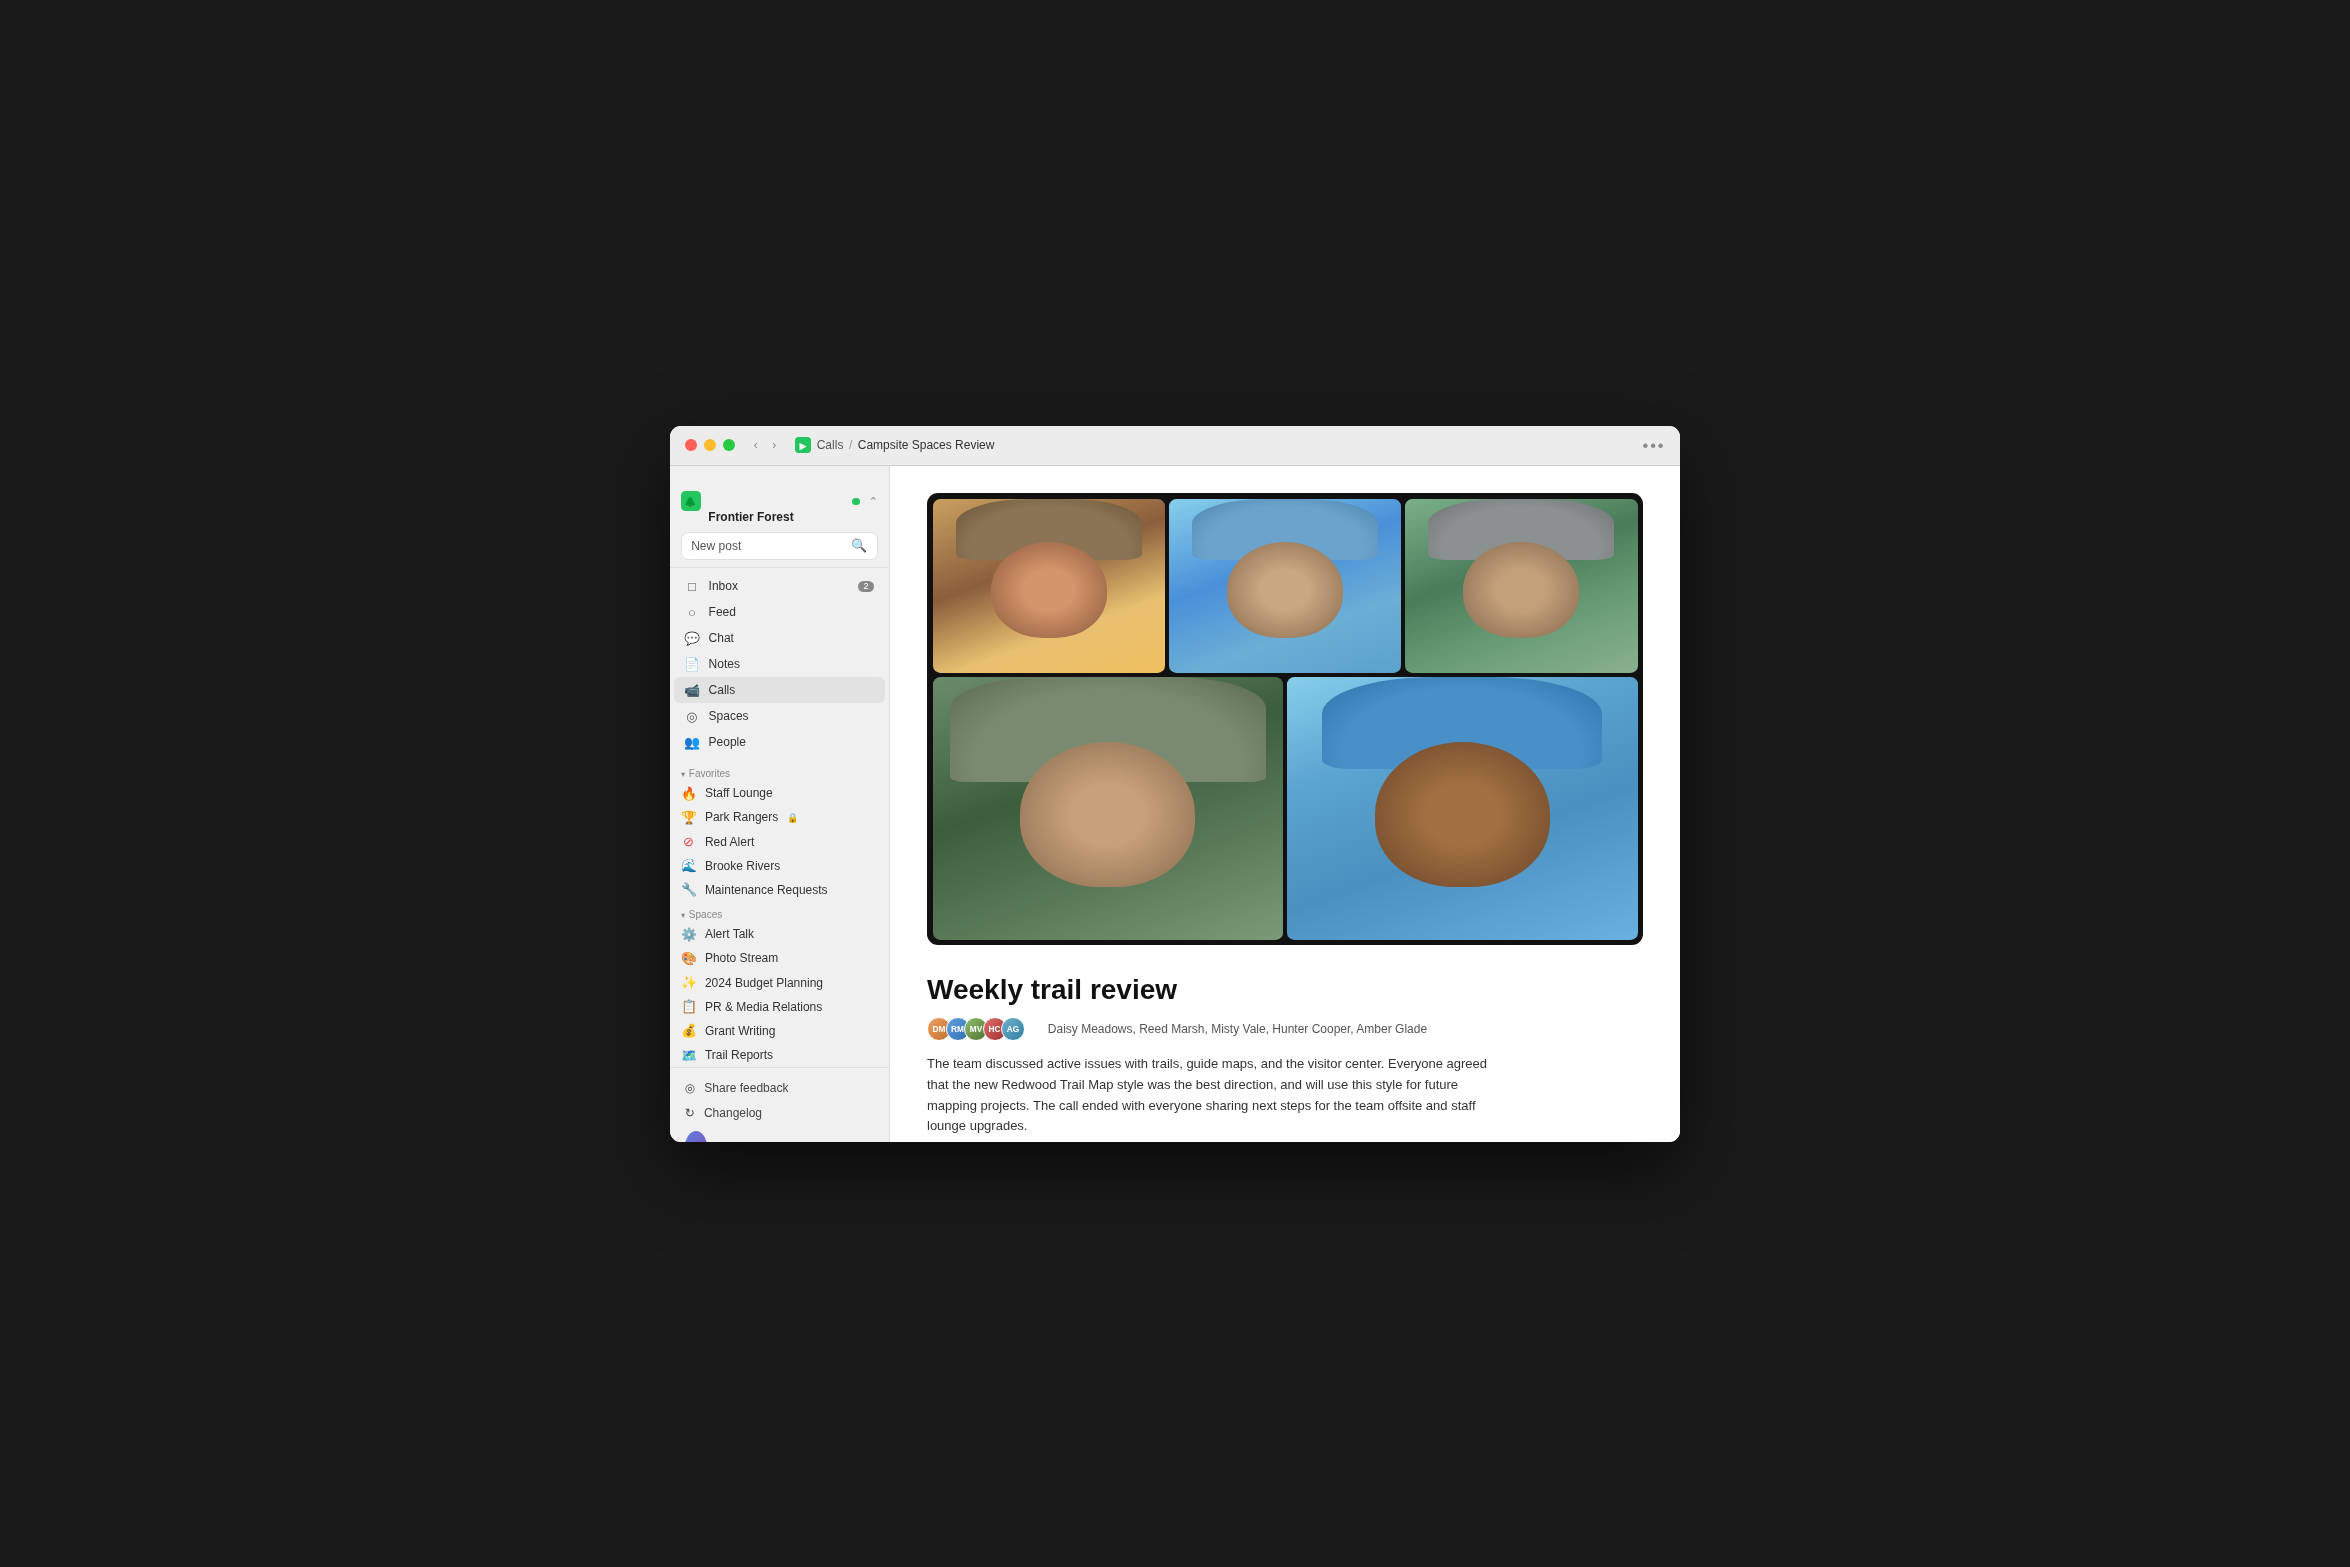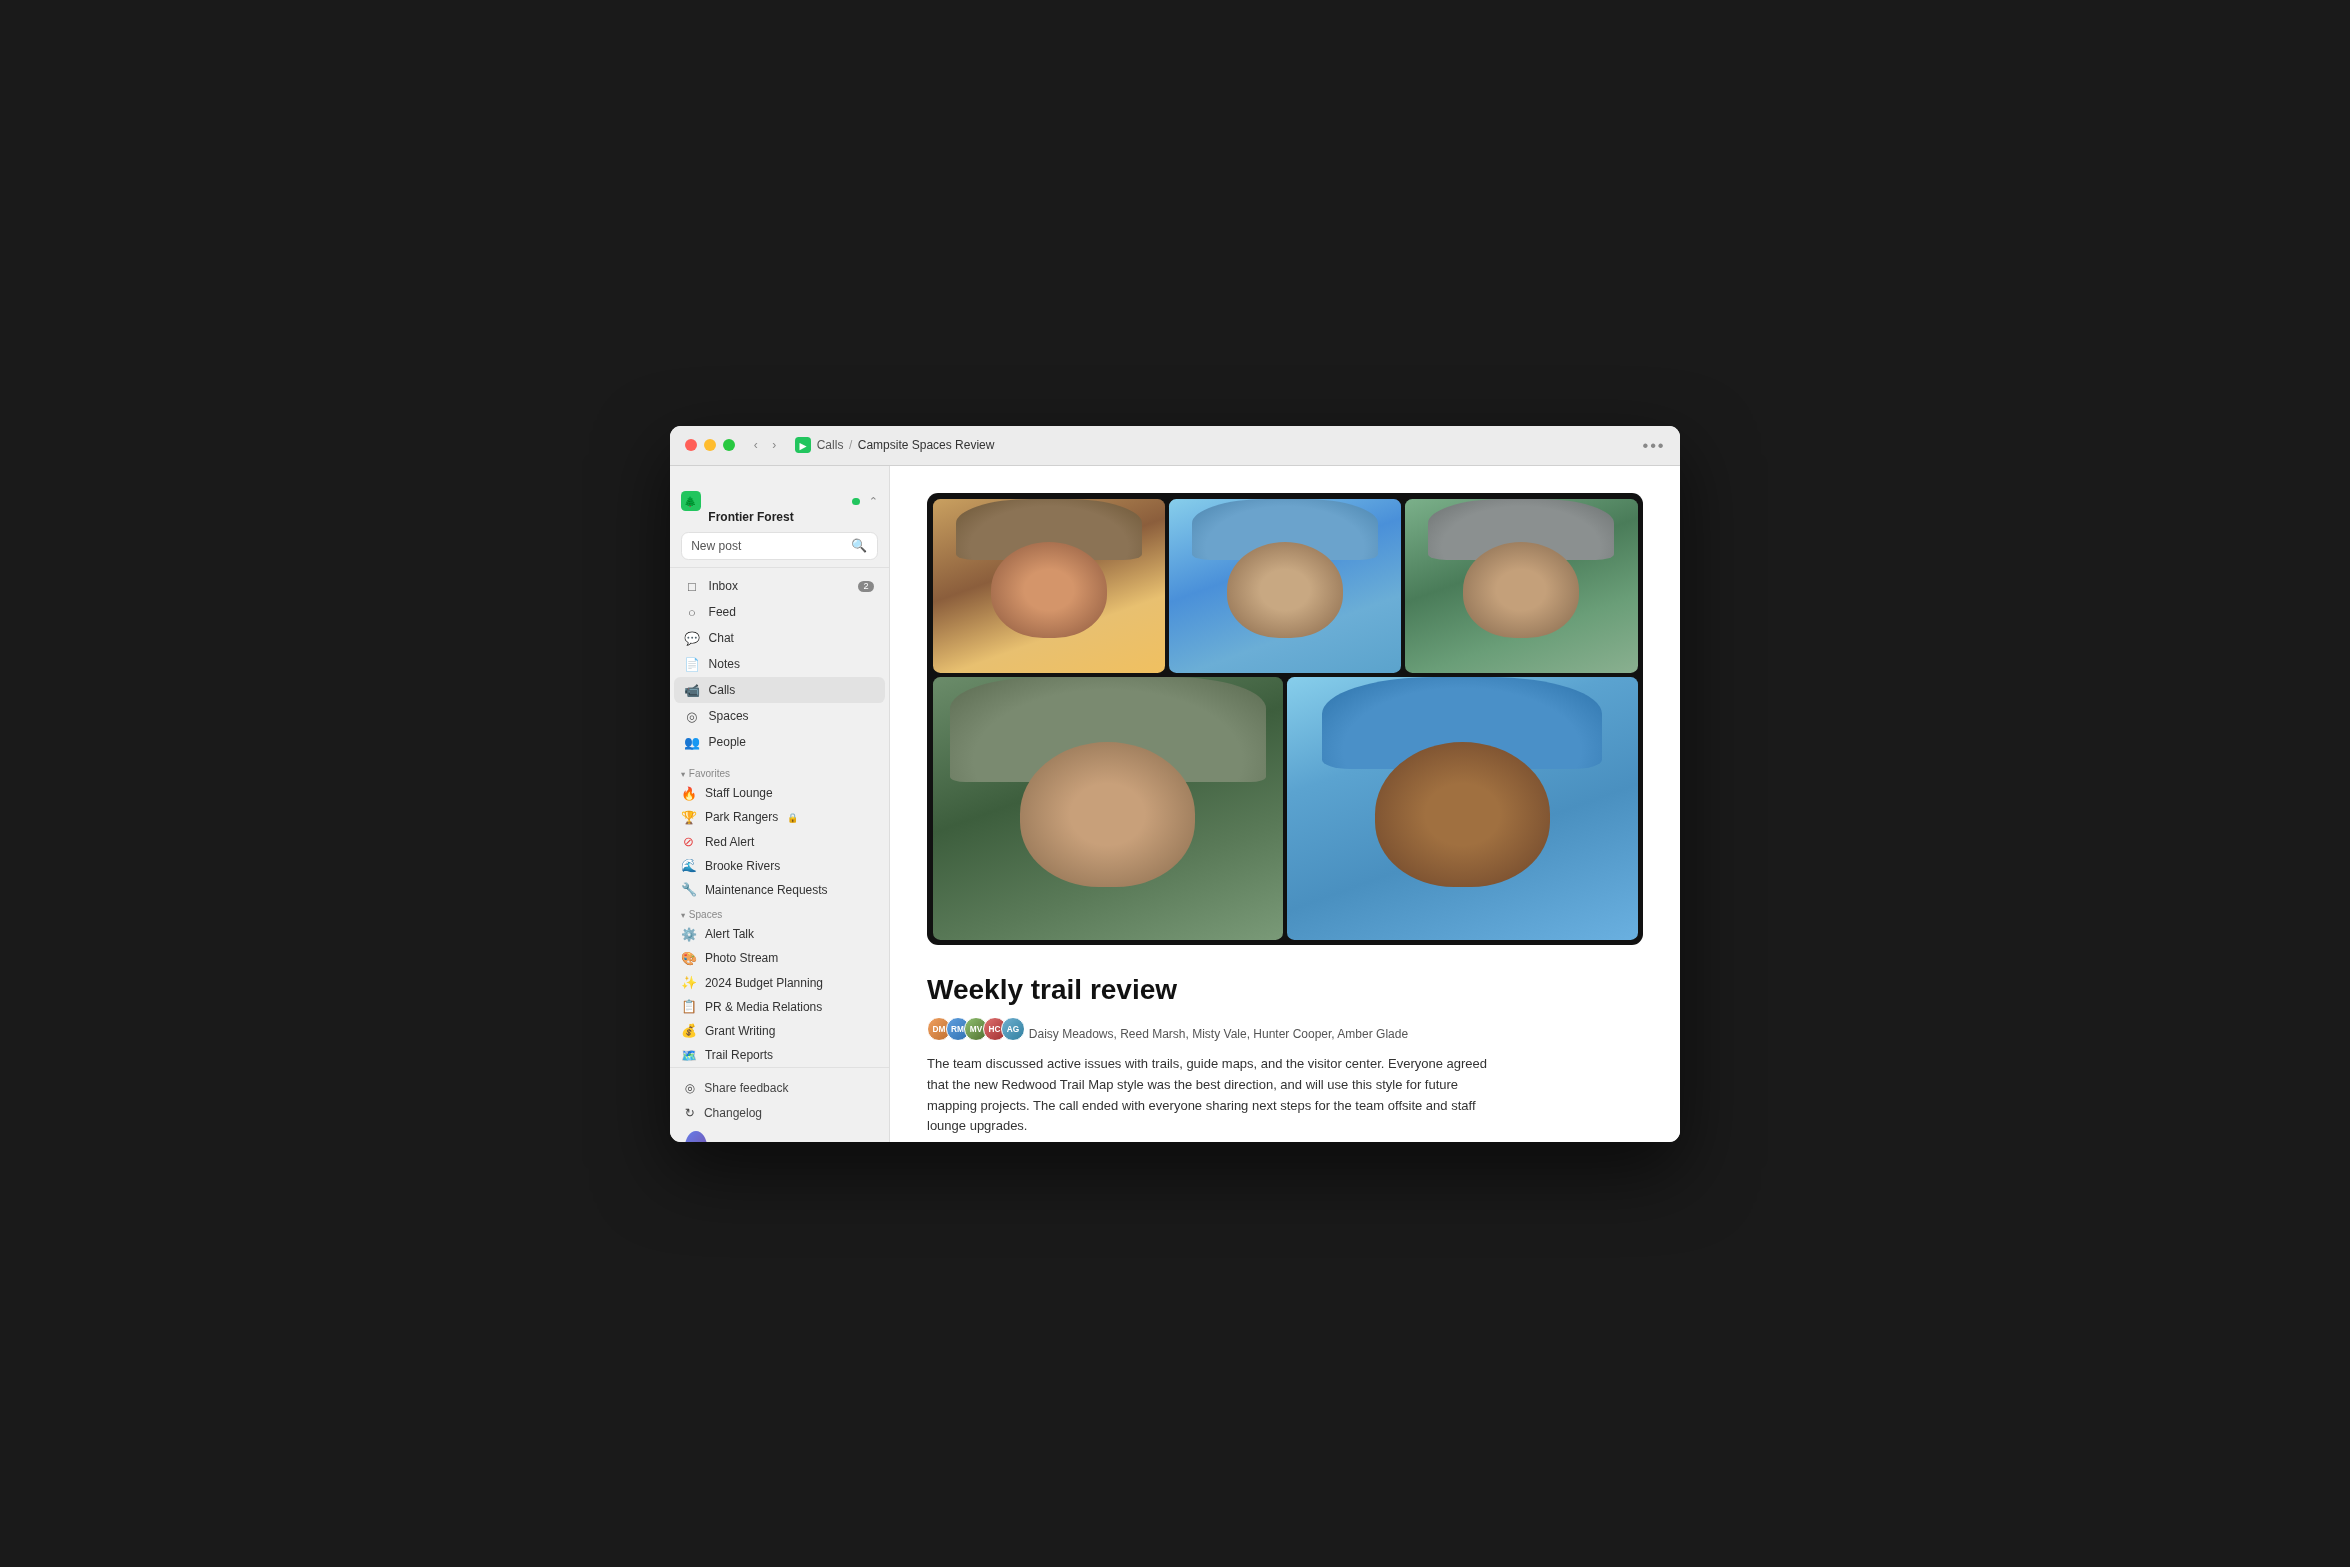--- a/index.html
+++ b/index.html
@@ -303,22 +303,22 @@
       margin-top: 3.7px;
     }
     .post-title {
       font-size: 28px;
       font-weight: 700;
       color: #111;
       margin-bottom: 11px;
     }
     .participants-row {
       display: flex;
-      align-items: flex-end;
-      gap: 2px;
+      align-items: center;
+      gap: 21px;
       margin-bottom: 13px;
     }
     .participant-avatars {
       display: flex;
     }
     .p-avatar {
       width: 24px;
       height: 24px;
       border-radius: 50%;
       border: 1.8px solid white;

